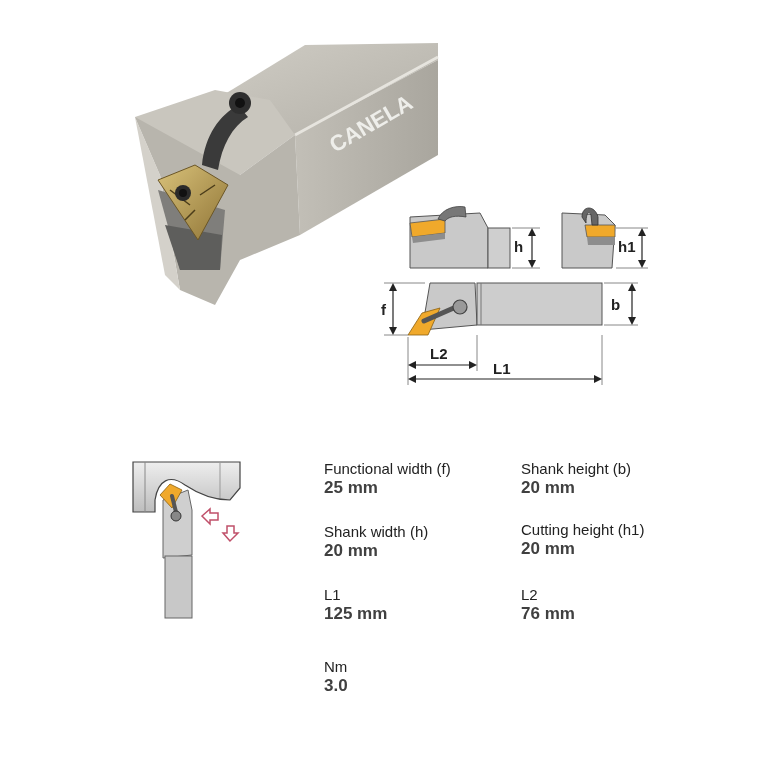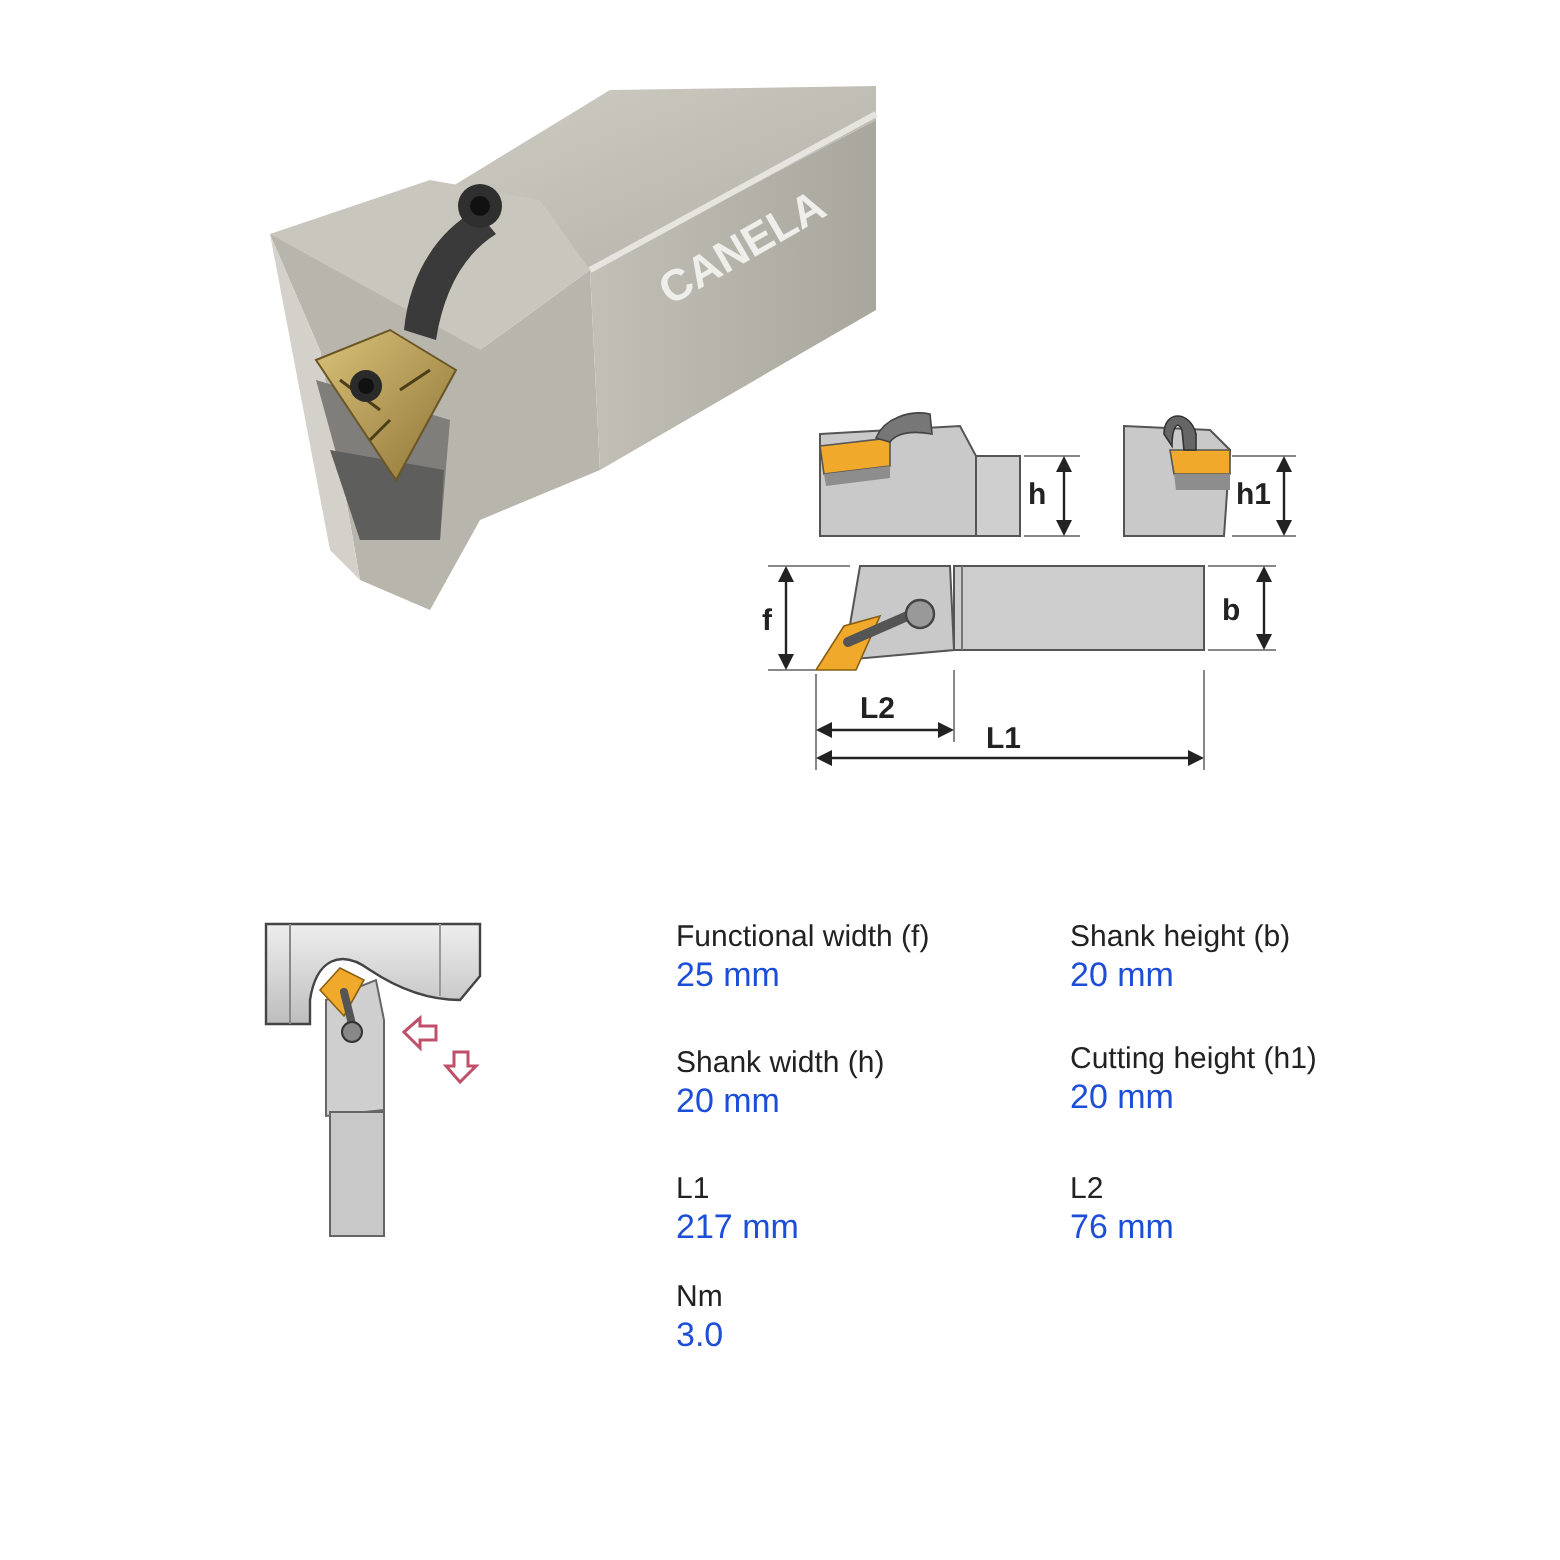--- a/index.html
+++ b/index.html
@@ -1,21 +1,21 @@
 <!DOCTYPE html>
 <html><head>
 <meta charset="utf-8">
 <style>
   * { margin: 0; padding: 0; box-sizing: border-box; }
   html, body { width: 780px; height: 780px; background: #ffffff; overflow: hidden; }
   body { position: relative; font-family: "Liberation Sans", sans-serif; color: #111; }
   .abs { position: absolute; }
-  .spec { position: absolute; margin-left: 14px; }
+  .spec { position: absolute; }
   .spec-label { font-size: 15px; color: #222; line-height: 18px; white-space: nowrap; }
-  .spec-value { font-size: 17px; font-weight: normal; color: #1d4ed8; line-height: 20px; white-space: nowrap; }
+  .spec-value { font-size: 17px; font-weight: bold; color: #404040; line-height: 20px; white-space: nowrap; }
   .dim-letter { font-family: "Liberation Sans", sans-serif; font-weight: bold; fill: #222; }
 </style>
 </head>
 <body>
 
 <div class="abs" style="left:120px; top:35px; width:330px; height:280px;">
   <svg width="330" height="280" viewBox="0 0 330 280">
     <defs>
       <linearGradient id="topG" x1="0" y1="0" x2="1" y2="1">
         <stop offset="0" stop-color="#cfccc4"></stop>
@@ -166,23 +166,23 @@
   <div class="spec" style="left:324px; top:523px;">
     <div class="spec-label">Shank width (h)</div>
     <div class="spec-value">20 mm</div>
   </div>
   <div class="spec" style="left:521px; top:521px;">
     <div class="spec-label">Cutting height (h1)</div>
     <div class="spec-value">20 mm</div>
   </div>
   <div class="spec" style="left:324px; top:586px;">
     <div class="spec-label">L1</div>
-    <div class="spec-value">217 mm</div>
+    <div class="spec-value">125 mm</div>
   </div>
   <div class="spec" style="left:521px; top:586px;">
     <div class="spec-label">L2</div>
     <div class="spec-value">76 mm</div>
   </div>
-  <div class="spec" style="left:324px; top:640px;">
+  <div class="spec" style="left:324px; top:658px;">
     <div class="spec-label">Nm</div>
     <div class="spec-value">3.0</div>
   </div>
 </div>
 
 </body></html>

